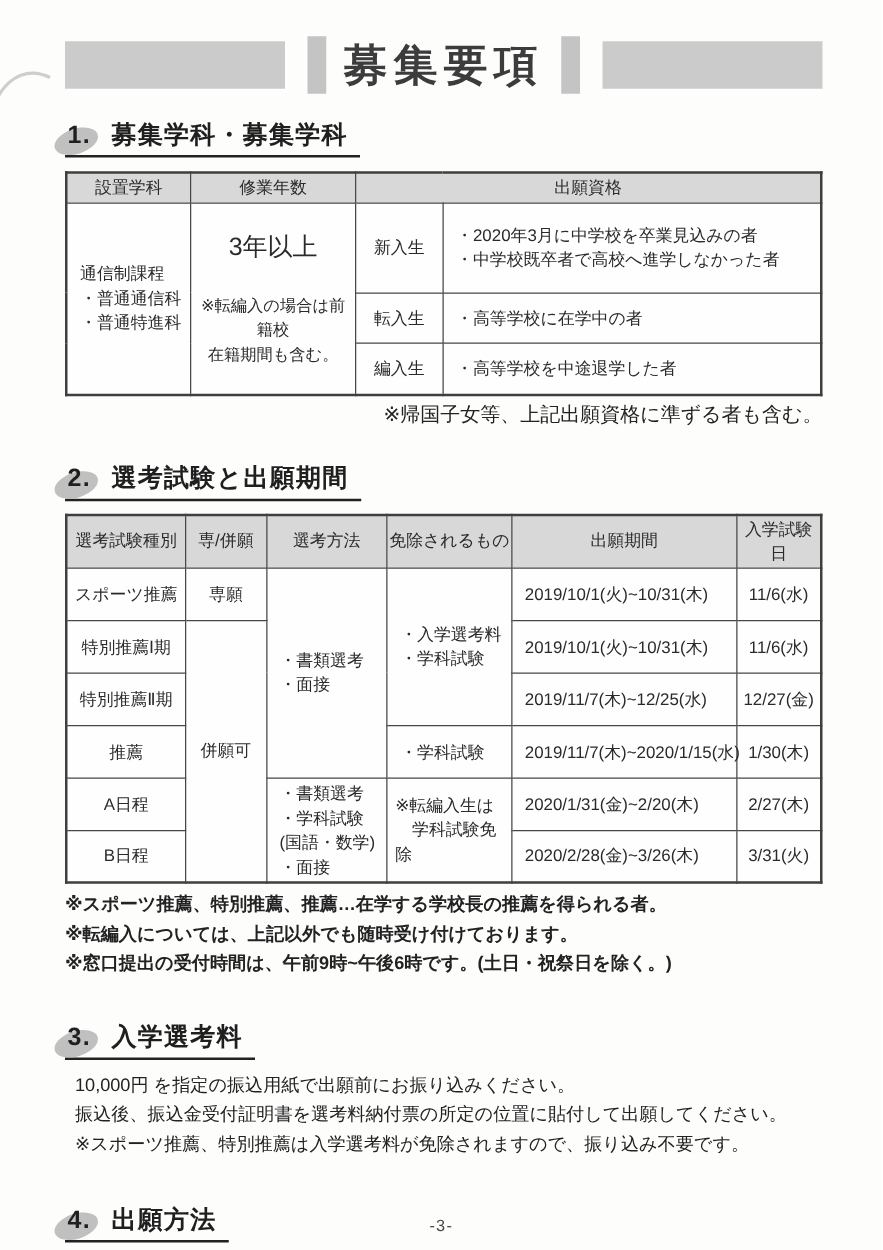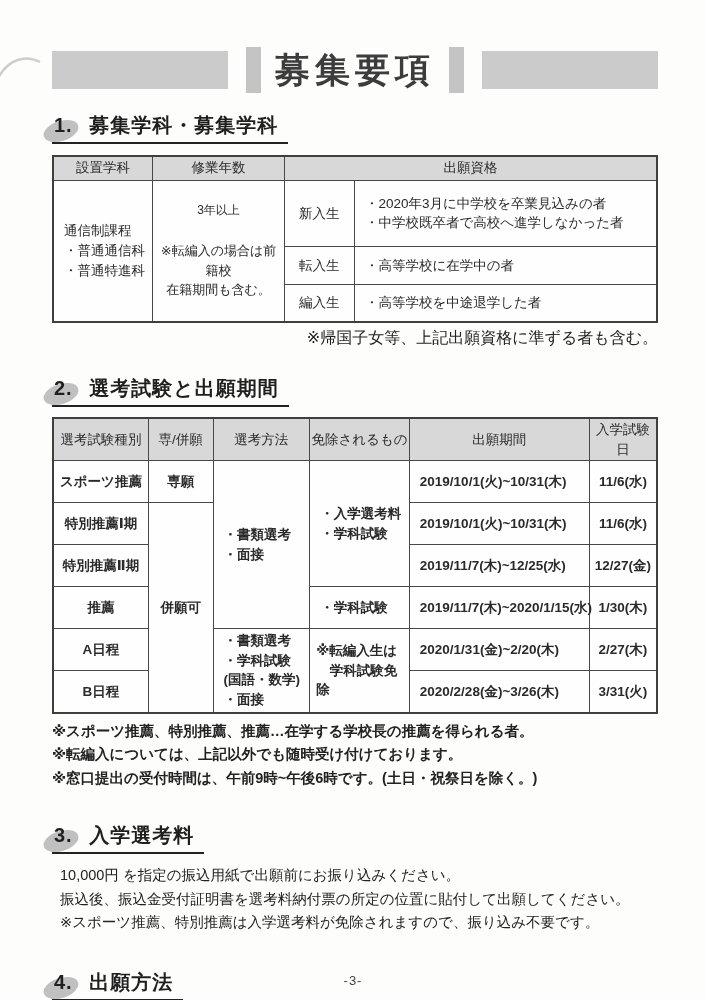--- a/index.html
+++ b/index.html
@@ -7,21 +7,21 @@
   body { font-family:"Liberation Sans","DejaVu Sans",sans-serif; color:#2b2b2b; }
   .page {
     position:relative; width:706px; height:1000px; margin:0 auto;
     background:#fdfdfc; overflow:hidden;
     padding:0 48px 0 52px;
   }
   
   .pen-mark { position:absolute; left:-6px; top:34px; opacity:.85; }
 
   
-  .banner { display:flex; align-items:center; justify-content:center; margin-top:46px; height:48px; }
+  .banner { display:flex; align-items:center; justify-content:center; margin-top:28px; height:48px; }
   .band { width:176px; height:38px; background:#cbcbcb; }
   .tick { width:15px; height:46px; background:#c4c4c4; }
   .banner .gap { width:18px; }
   .banner-title {
     font-size:35px; font-weight:bold; color:#3c3c3c;
     letter-spacing:5px; margin:0 14px; white-space:nowrap;
   }
 
   
   .sec-head {
@@ -47,25 +47,25 @@
     border:1px solid #474747; font-weight:normal;
     font-size:13.5px; color:#2a2a2a;
     white-space:pre-line; vertical-align:middle;
     padding:2px 4px; line-height:1.45;
   }
   thead th { background:#d8d8d8; text-align:center; height:24px; padding:1px 0; }
   .t-center { text-align:center; }
   .t-left   { text-align:left; }
   .pad-l { padding-left:10px; }
   .years-note { display:block; font-size:13px; margin-top:2px; line-height:1.5; }
-  .years-main { display:block; font-size:12px; }
+  .years-main { display:block; font-size:20px; }
 
   #table1 td { height:26px; }
   #table1 tr.tall td { height:46px; }
-  #table2 tbody td { height:42px;font-weight:bold; }
+  #table2 tbody td { height:42px; }
 
   .note-right { text-align:right; font-size:16px; margin-top:5px; color:#222; }
   .fnotes p, .plines p { font-size:14.5px; line-height:1.62; color:#222; }
   .fnotes { margin-top:6px;font-weight:bold; }
   .plines { margin-top:10px; padding-left:8px; }
 
   .m-h1 { margin-top:18px; }
   .m-t1 { margin-top:11px; }
   .m-h2 { margin-top:26px; }
   .m-t2 { margin-top:10px; }

